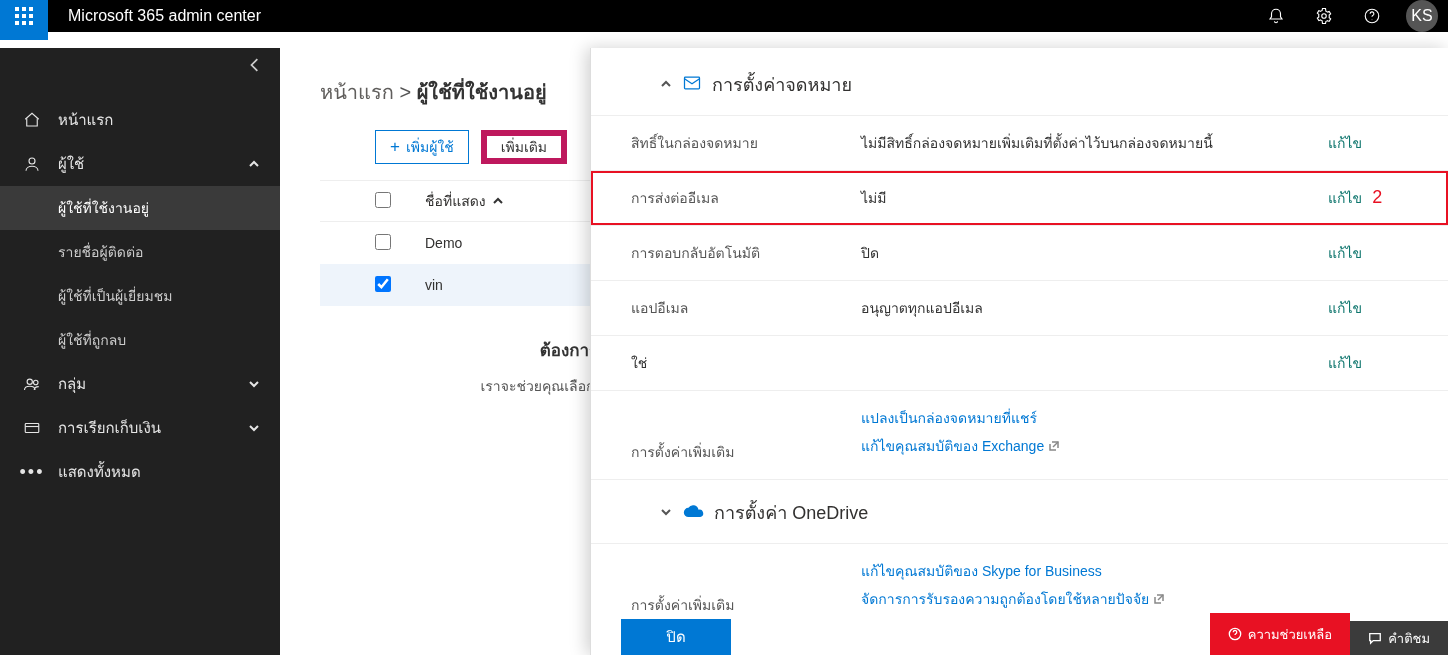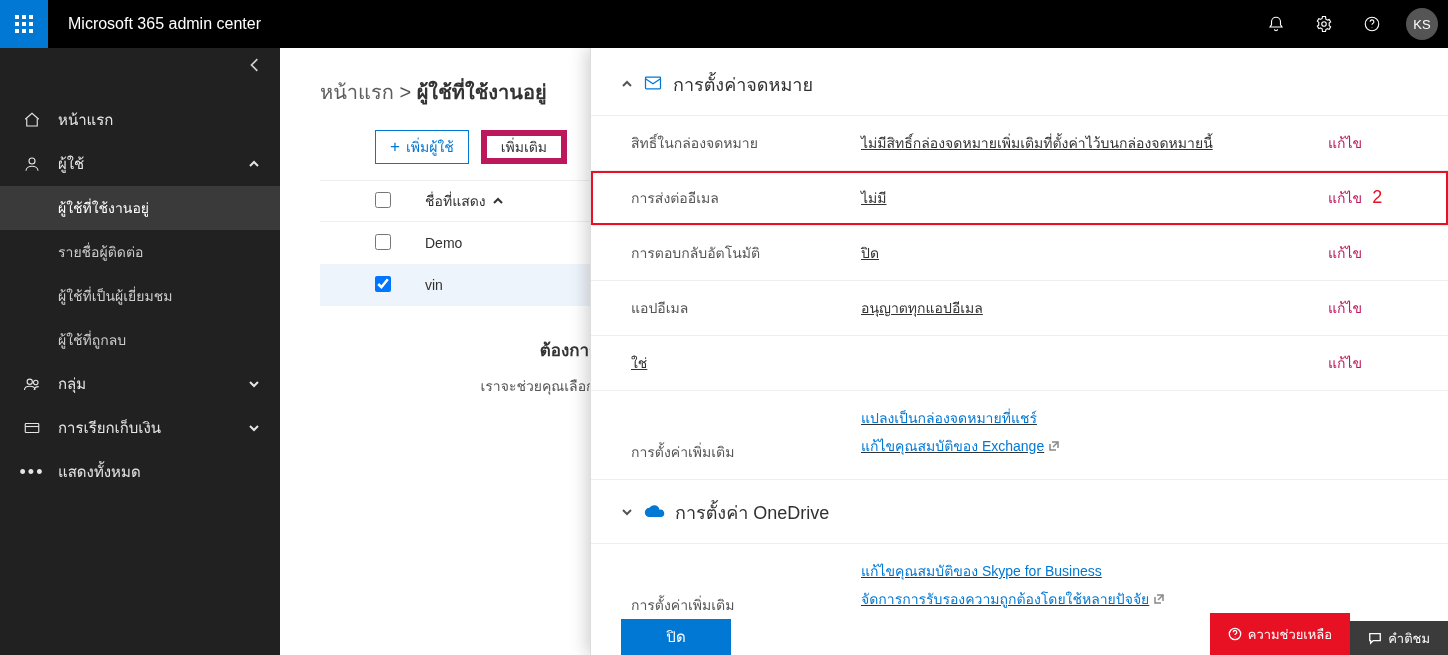--- a/index.html
+++ b/index.html
@@ -1,25 +1,25 @@
 <!DOCTYPE html>
 <html><head>
 <meta charset="utf-8">
 <style>
   * { box-sizing: border-box; margin: 0; padding: 0; }
   body { font-family: "Segoe UI", Tahoma, sans-serif; font-size: 14px; color: #323130; background: #fff; width: 1448px; height: 655px; overflow: hidden; position: relative; }
   
-  .topbar { height: 48px; background: #000; color: #fff; display: flex; align-items: center; }
+  .topbar { height: 32px; background: #000; color: #fff; display: flex; align-items: center; }
   .waffle { width: 48px; height: 48px; background: #0078d4; display: flex; align-items: center; justify-content: center; cursor: pointer; }
   .waffle svg { width: 18px; height: 18px; fill: #fff; }
   .app-title { padding-left: 20px; font-size: 16px; font-weight: 400; }
   .topbar-spacer { flex: 1; }
   .topbar-icon { width: 48px; height: 48px; display: flex; align-items: center; justify-content: center; cursor: pointer; }
   .topbar-icon svg { width: 18px; height: 18px; stroke: #fff; fill: none; stroke-width: 1.5; }
-  .avatar { width: 32px; height: 32px; border-radius: 50%; background: #555; color: #fff; display: flex; align-items: center; justify-content: center; font-size: 13px; margin: 0 10px; cursor: pointer; }
+  .avatar { width: 32px; height: 32px; border-radius: 50%; background: #555; color: #fff; display: flex; align-items: center; justify-content: center; font-size: 16px; margin: 0 10px; cursor: pointer; }
 
   
   .sidebar { position: absolute; top: 48px; left: 0; width: 280px; bottom: 0; background: #212121; color: #e5e5e5; padding-top: 10px; }
   .sidebar-collapse { position: absolute; top: 10px; right: 18px; cursor: pointer; }
   .sidebar-collapse svg { stroke: #ccc; fill: none; stroke-width: 1.5; width: 14px; height: 14px; }
   .nav-item { display: flex; align-items: center; height: 44px; padding: 0 20px; cursor: pointer; font-size: 15px; }
   .nav-item .nav-icon { width: 24px; display: flex; align-items: center; justify-content: center; margin-right: 14px; }
   .nav-item .nav-icon svg { width: 18px; height: 18px; stroke: #e5e5e5; fill: none; stroke-width: 1.5; }
   .nav-item.home { margin-top: 40px; }
   .nav-chevron { margin-left: auto; }
@@ -47,30 +47,30 @@
   .table-row { display: flex; align-items: center; height: 42px; padding-left: 55px; }
   .table-row.selected{ background:#eef4fb;}
   .td-chk { width: 50px; }
   .td-name { }
   .hint-block{ margin-top:30px; text-align:center; max-width:460px; margin-left:60px;}
   .hint-title{ font-size:17px; font-weight:600; color:#333; margin-bottom:12px;}
   .hint-text{ color:#555; font-size:14px;}
 
   
   .panel { position: absolute; top: 48px; right: 0; width: 858px; bottom: 0; background: #fff; border-left: 1px solid #ddd; box-shadow: -4px 0 16px rgba(0,0,0,.18); overflow-y:auto;}
-  .section-header{ display:flex; align-items:center; gap:10px; padding:22px 0 16px 30px; cursor:pointer;}
+  .section-header{ display:flex; align-items:center; gap:10px; padding:22px 0 16px 30px; cursor:pointer;margin-left:39px;}
   .chev svg{width:12px;height:12px;stroke:#555;fill:none;stroke-width:2;}
   .sh-icon svg{width:20px;height:20px;stroke:#0078d4;fill:none;stroke-width:1.5;}
   .sh-icon.od svg{width:22px;height:17px;fill:#0078d4;stroke:none;}
   .sh-title{ font-size:18px; }
   .settings-list{ padding:0 0 0 0;}
   .setting-row{ display:flex; align-items:flex-end; padding:16px 50px 16px 40px; border-top:1px solid #eee;}
   .setting-label{ width:230px; color:#555;}
-  .setting-value{ flex:1; color:#333;text-decoration:underline;}
-  .setting-link{ color:#be185d; cursor:pointer;}
+  .setting-value{ flex:1; color:#333;}
+  .setting-link{ color:#0f766e; cursor:pointer;}
   .setting-action{ width:70px; text-align:left;}
   .setting-action .setting-link{}
   .row-hl{ position:relative;}
   .row-hl::after{ content:""; position:absolute; left:0;right:0;top:0;bottom:0; border:2px solid #e81123; pointer-events:none;}
   .hl-badge{ color:#e81123; font-size:18px; font-weight:400; margin-left:10px;}
   .link-list a{ display:block; color:#0078d4; text-decoration:none; margin-bottom:6px; cursor:pointer;}
   .ext-ic svg{width:12px;height:12px;stroke:#888;fill:none;stroke-width:1.5;vertical-align:-1px;margin-left:4px;}
 
   
   .panel-footer{ position:absolute; bottom:0; left:0; right:0; height:40px; display:flex; align-items:flex-end;}

